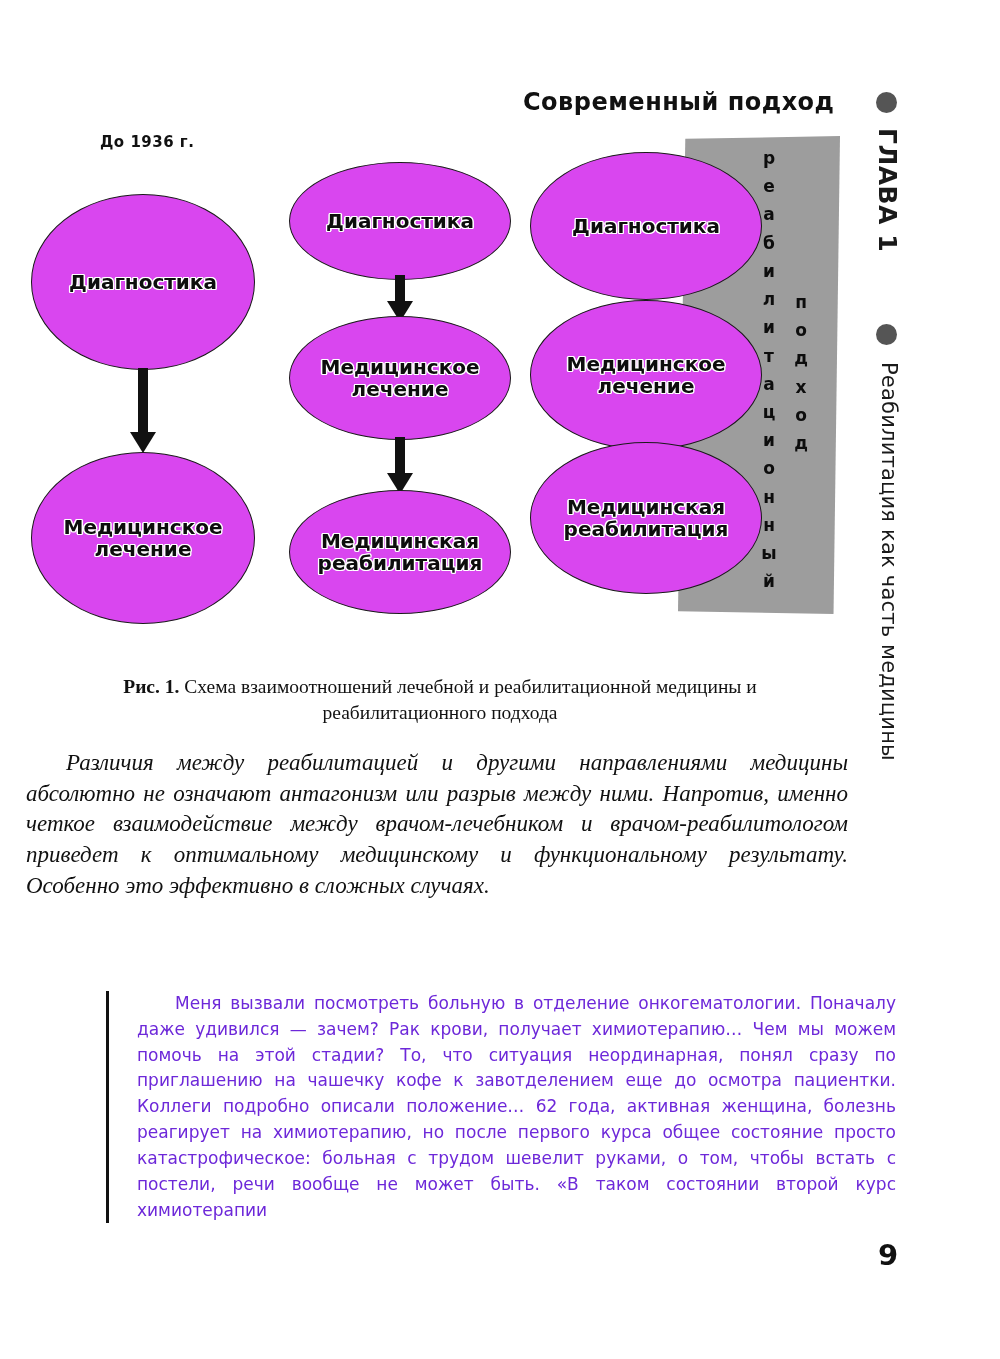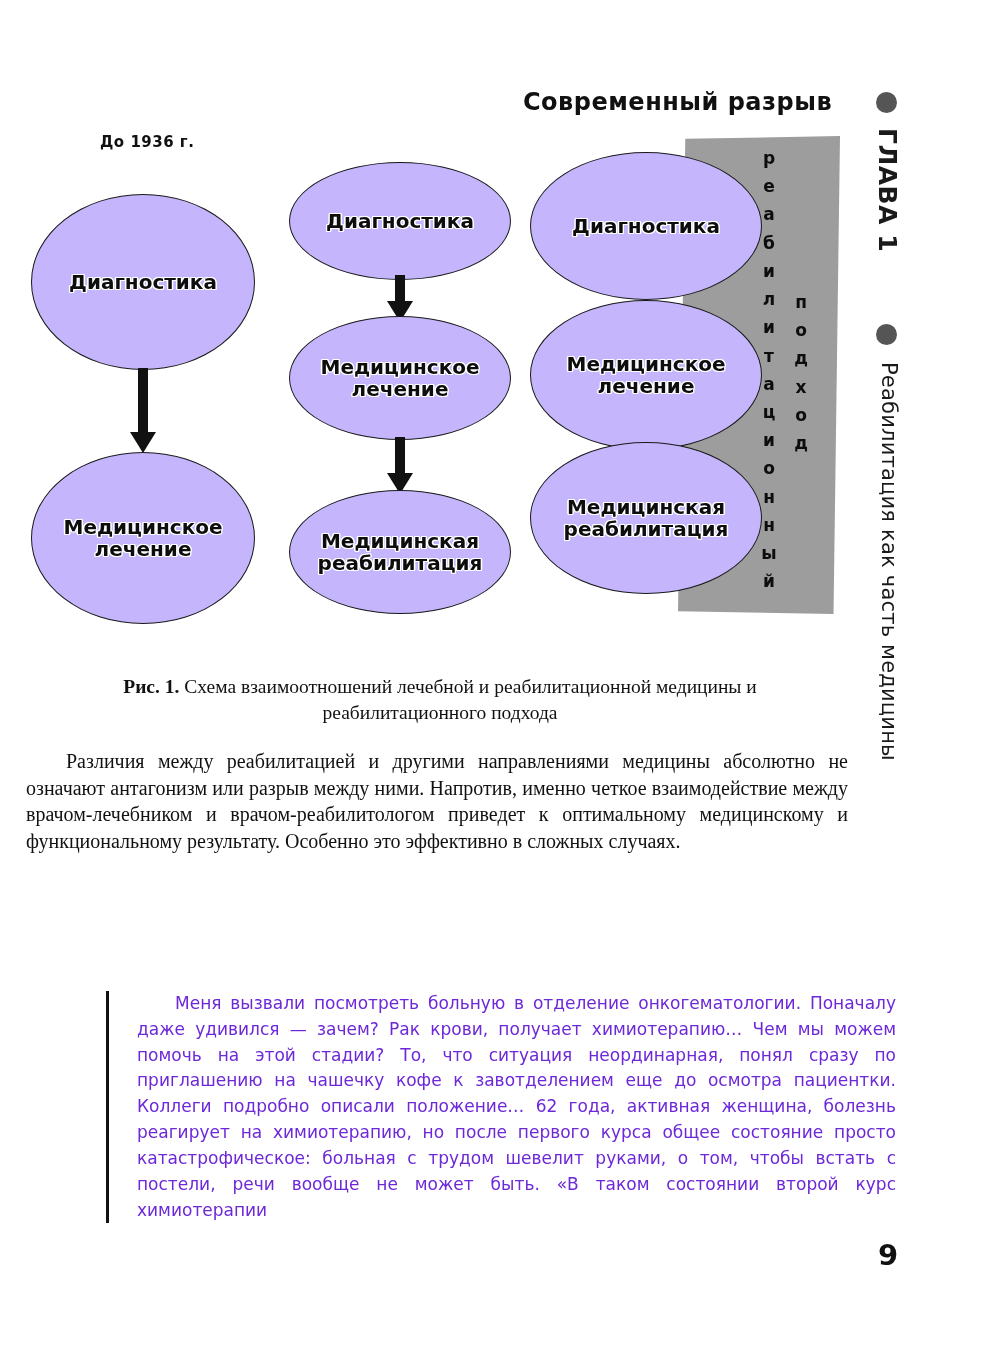--- a/index.html
+++ b/index.html
@@ -23,21 +23,21 @@
 
   
   #shade-panel{
     position:absolute;left:678px;top:136px;width:162px;height:478px;
     background:#9d9d9d;
     clip-path:polygon(4.5% 0.6%, 100% 0%, 96% 100%, 0% 99.4%);
   }
 
   .ellipse{
     position:absolute;
-    background:#c4b5fd;
+    background:#d946ef;
     border:1.6px solid #1a1a1a;
     border-radius:50%;
     display:flex;align-items:center;justify-content:center;
     text-align:center;
     box-sizing:border-box;
   }
   .ellipse span{
     font-family:"DejaVu Sans",sans-serif;
     font-weight:bold;
     font-size:20px;
@@ -94,23 +94,24 @@
     position:absolute;left:60px;top:674px;width:760px;
     text-align:center;font-size:19.5px;line-height:1.32;
     font-family:"Liberation Serif",serif;
   }
   #caption b{font-weight:bold;}
 
   
   #body-par{
     position:absolute;left:26px;top:748px;width:822px;
     font-family:"Liberation Serif",serif;
-    font-size:20px;line-height:1.335;
+    font-size:23px;line-height:1.335;
     text-align:justify;text-indent:40px;
     hyphens:none;
+    font-style:italic;
   }
 
   
   #quote{
     position:absolute;left:66px;top:975px;width:790px;
     border-left:3px solid #111;
     padding-left:28px;
     box-sizing:border-box;
   }
   #quote p{
@@ -154,21 +155,21 @@
     font-weight:bold;font-size:29px;color:#111;
   }
 </style>
 </head>
 <body>
 
 <div id="figure">
 
   <div class="fig-heading" id="heading-old">До 1936 г.</div>
 
-  <div class="fig-heading" id="heading-modern">Современный разрыв</div>
+  <div class="fig-heading" id="heading-modern">Современный подход</div>
 
   <div id="shade-panel"></div>
 
   <div class="vstack" id="v-rehab">
     <i>р</i>
       <i>е</i>
       <i>а</i>
       <i>б</i>
       <i>и</i>
       <i>л</i>

